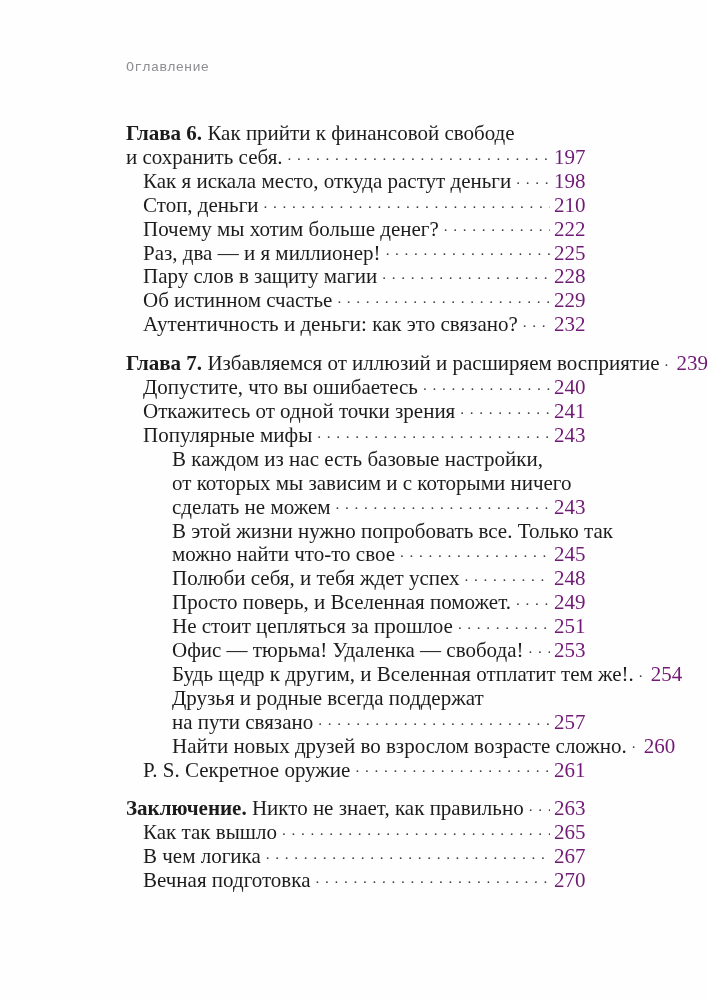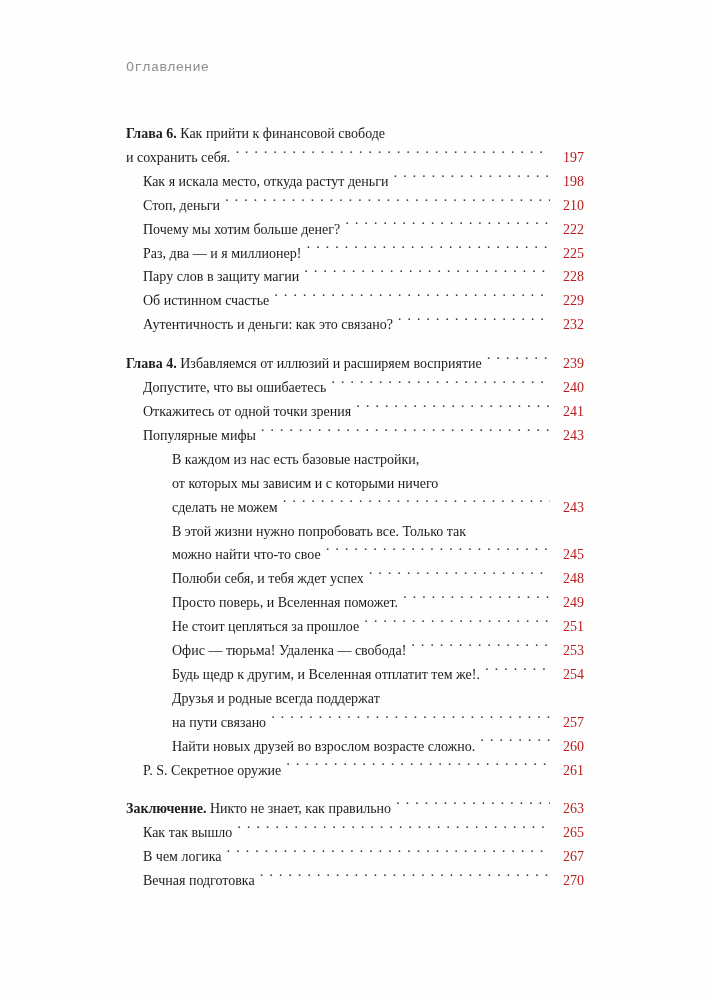--- a/index.html
+++ b/index.html
@@ -47,21 +47,21 @@
   .toc-group {
     margin: 0;
   }
   .toc-group + .toc-group {
     margin-top: 15px;
   }
 
   .entry {
     display: block;
     position: relative;
-    font-size: 14px;
+    font-size: 21px;
     line-height: 23.9px;
     color: #1c1c1c;
     margin: 0;
     padding: 0;
   }
 
   
   .lvl-0 { padding-left: 0px; }
   .lvl-1 { padding-left: 17px; }
   .lvl-2 { padding-left: 46px; }
@@ -92,21 +92,21 @@
     white-space: nowrap;
     letter-spacing: 0.9px;
     color: #3a3a3a;
     font-size: 15.4px;
   }
   .page-num {
     flex: 0 0 auto;
     width: 30px;
     text-align: right;
     font-variant-numeric: lining-nums;
-    color: #b91c1c;
+    color: #701a75;
   }
 
   b.lead {
     font-weight: bold;
   }
 
   
   .cont {
     display: block;
     white-space: pre;
@@ -175,21 +175,21 @@
           <div class="leader-line">
             <span class="entry-text">Аутентичность и деньги: как это связано?</span>
             <span class="dots"></span>
             <span class="page-num">232</span>
           </div>
         </div>
       </div>
       <div class="toc-group">
         <div class="entry lvl-0">
           <div class="leader-line">
-            <span class="entry-text"><b class="lead">Глава 4.</b> Избавляемся от иллюзий и расширяем восприятие</span>
+            <span class="entry-text"><b class="lead">Глава 7.</b> Избавляемся от иллюзий и расширяем восприятие</span>
             <span class="dots"></span>
             <span class="page-num">239</span>
           </div>
         </div>
         <div class="entry lvl-1">
           <div class="leader-line">
             <span class="entry-text">Допустите, что вы ошибаетесь</span>
             <span class="dots"></span>
             <span class="page-num">240</span>
           </div>

